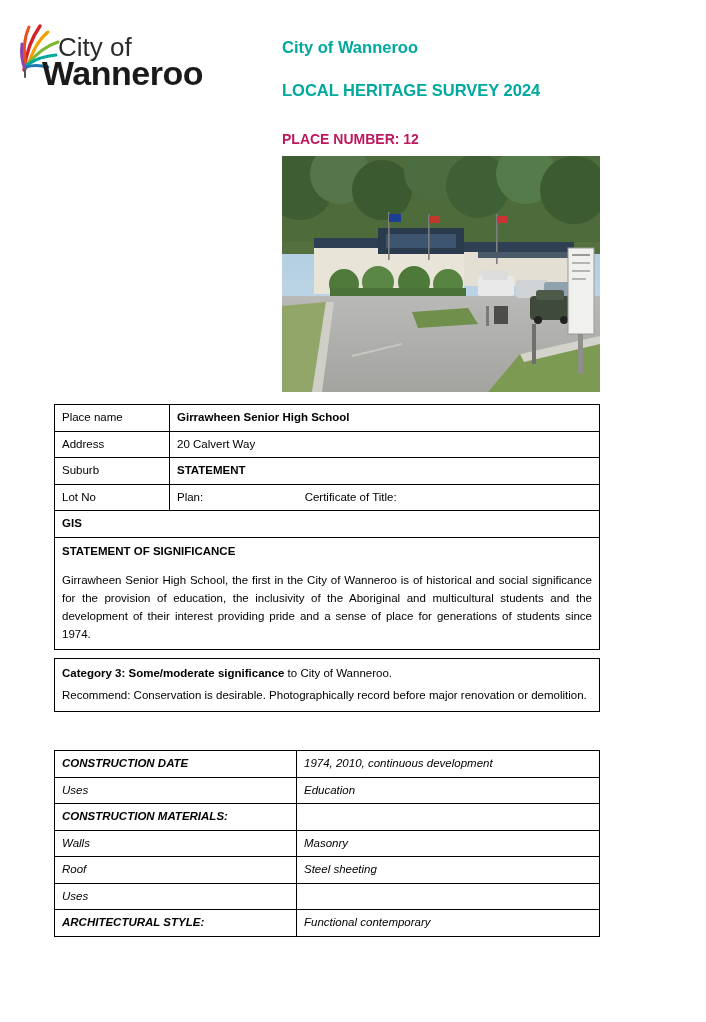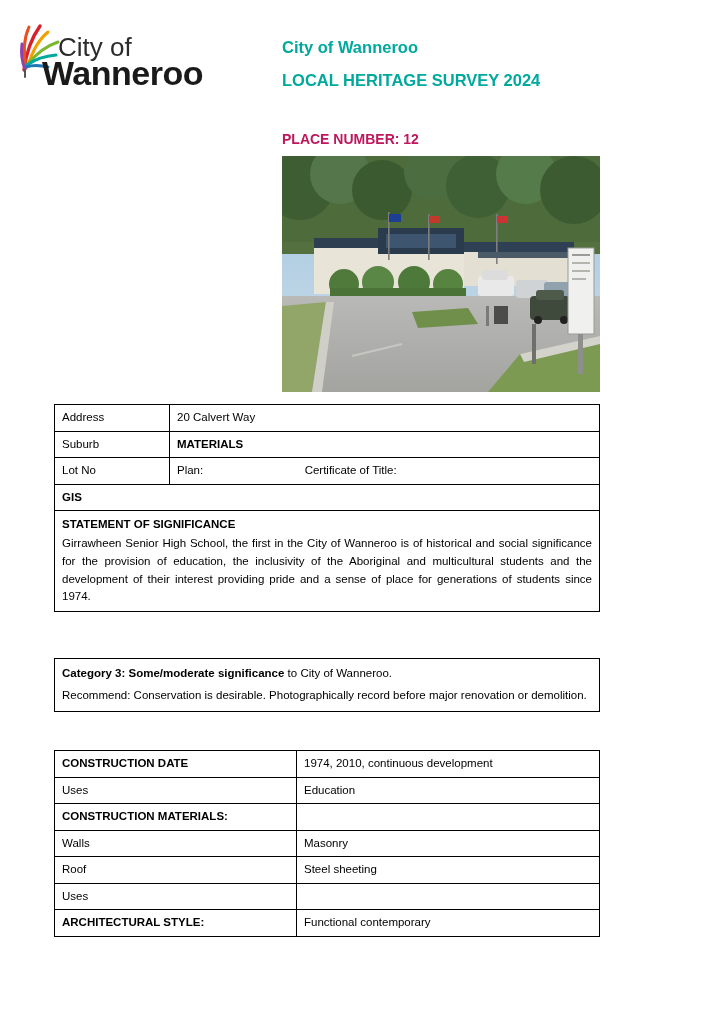--- a/index.html
+++ b/index.html
@@ -60,21 +60,21 @@
   .header-titles {
     position: absolute;
     left: 282px;
     top: 38px;
     width: 410px;
   }
   .title-line1 {
     color: #00a99d;
     font-size: 16.5px;
     font-weight: bold;
-    margin-bottom: 14px;
+    margin-bottom: 24px;
   }
   .title-line2 {
     color: #00a99d;
     font-size: 16.5px;
     font-weight: bold;
   }
 
   .place-number {
     position: absolute;
     left: 282px;
@@ -117,38 +117,39 @@
   .t-main td.label { width: 100px; }
   .bold { font-weight: bold; }
 
   .sig-cell {
     line-height: 1.55;
     text-align: justify;
   }
   .sig-head {
     font-weight: bold;
     display: block;
-    margin-bottom: 1px;
+    margin-bottom: 12px;
   }
 
   .t-cat {
     position: absolute;
     left: 54px;
     top: 658px;
     width: 546px;
   }
   .t-cat td { padding: 6px 7px; line-height: 1.55; }
   .cat-line1 { margin-bottom: 4px; }
   .cat-line2 { text-align: justify; }
 
   .t-constr {
     position: absolute;
     left: 54px;
     top: 750px;
     width: 546px;
+    font-style: italic;
   }
   .t-constr td.c1 { width: 227px; }
   .t-constr td { height: 14px; }
 </style>
 </head>
 <body>
 
 <div class="header">
 
   <div class="logo">
@@ -251,27 +252,31 @@
     <rect x="204" y="150" width="3" height="20" fill="#7a7a77"></rect>
 
     <rect x="212" y="150" width="14" height="18" fill="#4c4c4a"></rect>
 
     <path d="M70 200 L120 188" stroke="#d8d8d2" stroke-width="2" opacity="0.6"></path>
   </svg>
 </div>
 
 <table class="t-main">
   <tbody>
+      <tr>
+    <td class="label">Place name</td>
+    <td class="bold">Girrawheen Senior High School</td>
+  </tr>
   <tr>
     <td class="label">Address</td>
     <td>20 Calvert Way</td>
   </tr>
   <tr>
     <td class="label">Suburb</td>
-    <td class="bold">MATERIALS</td>
+    <td class="bold">STATEMENT</td>
   </tr>
   <tr>
     <td class="label">Lot No</td>
     <td>
       <span>Plan:</span>
       <span style="display:inline-block;width:95px"></span>
       <span>Certificate of Title:</span>
     </td>
   </tr>
   <tr>

